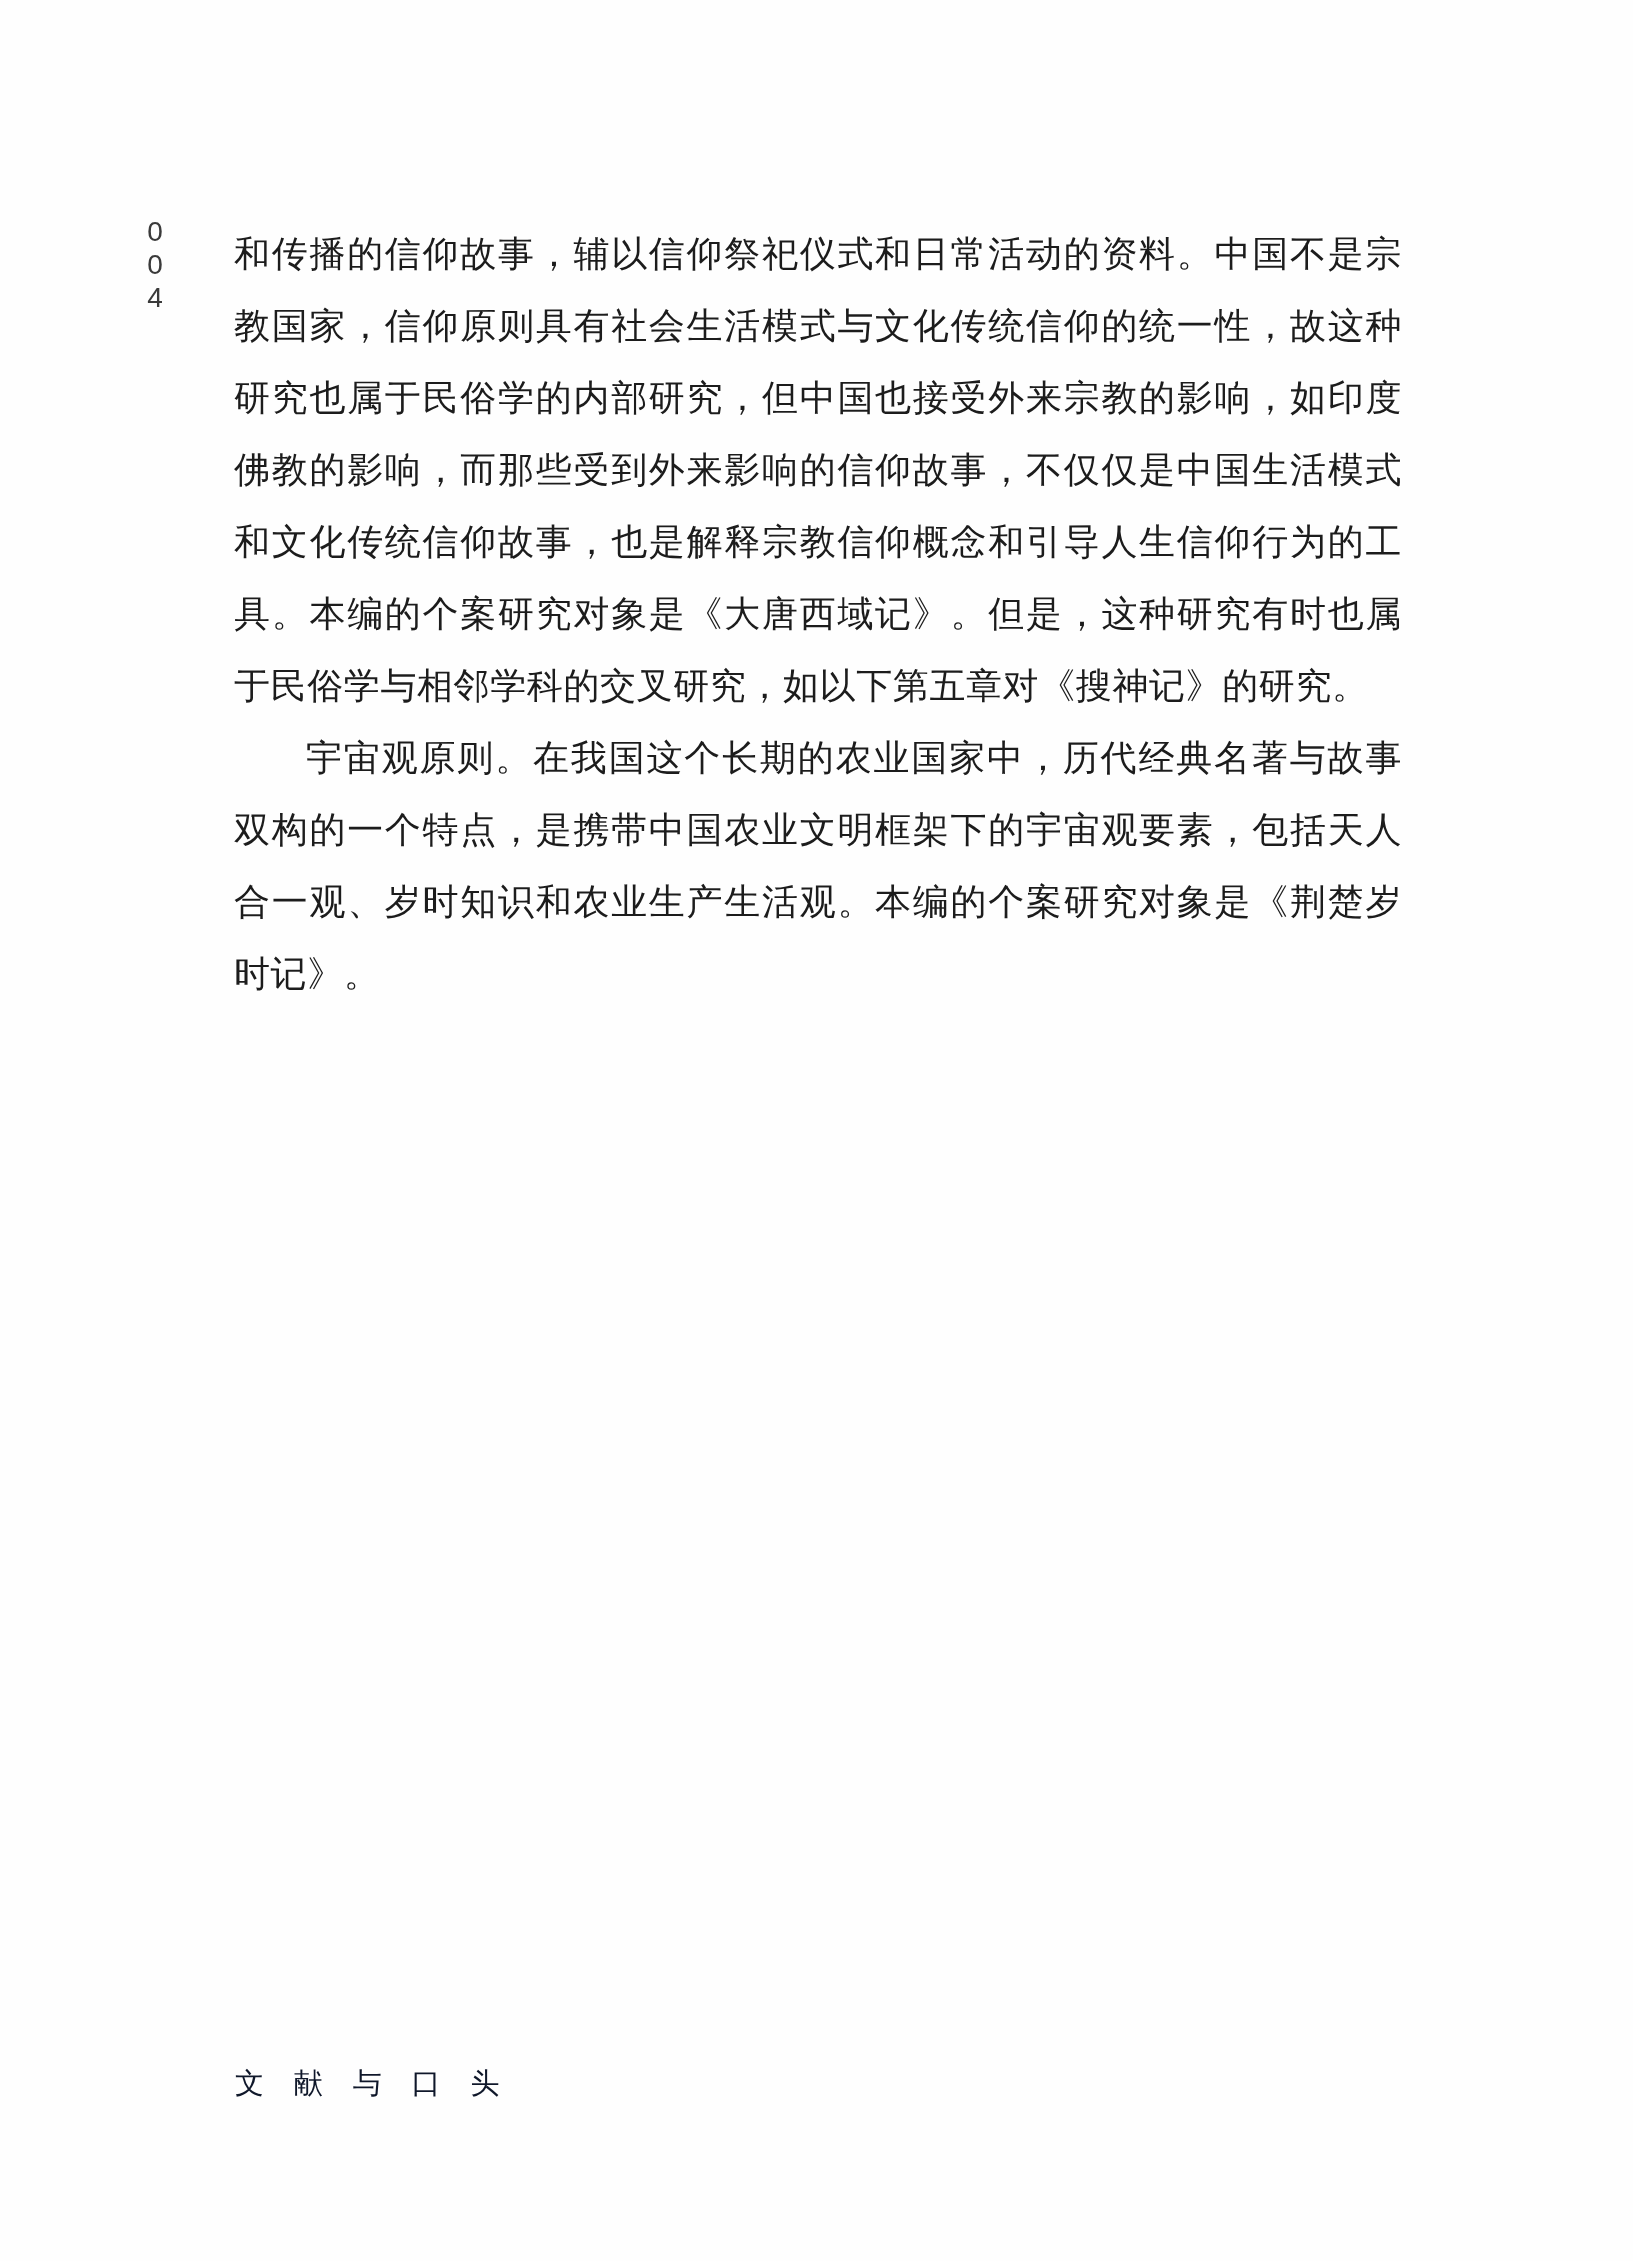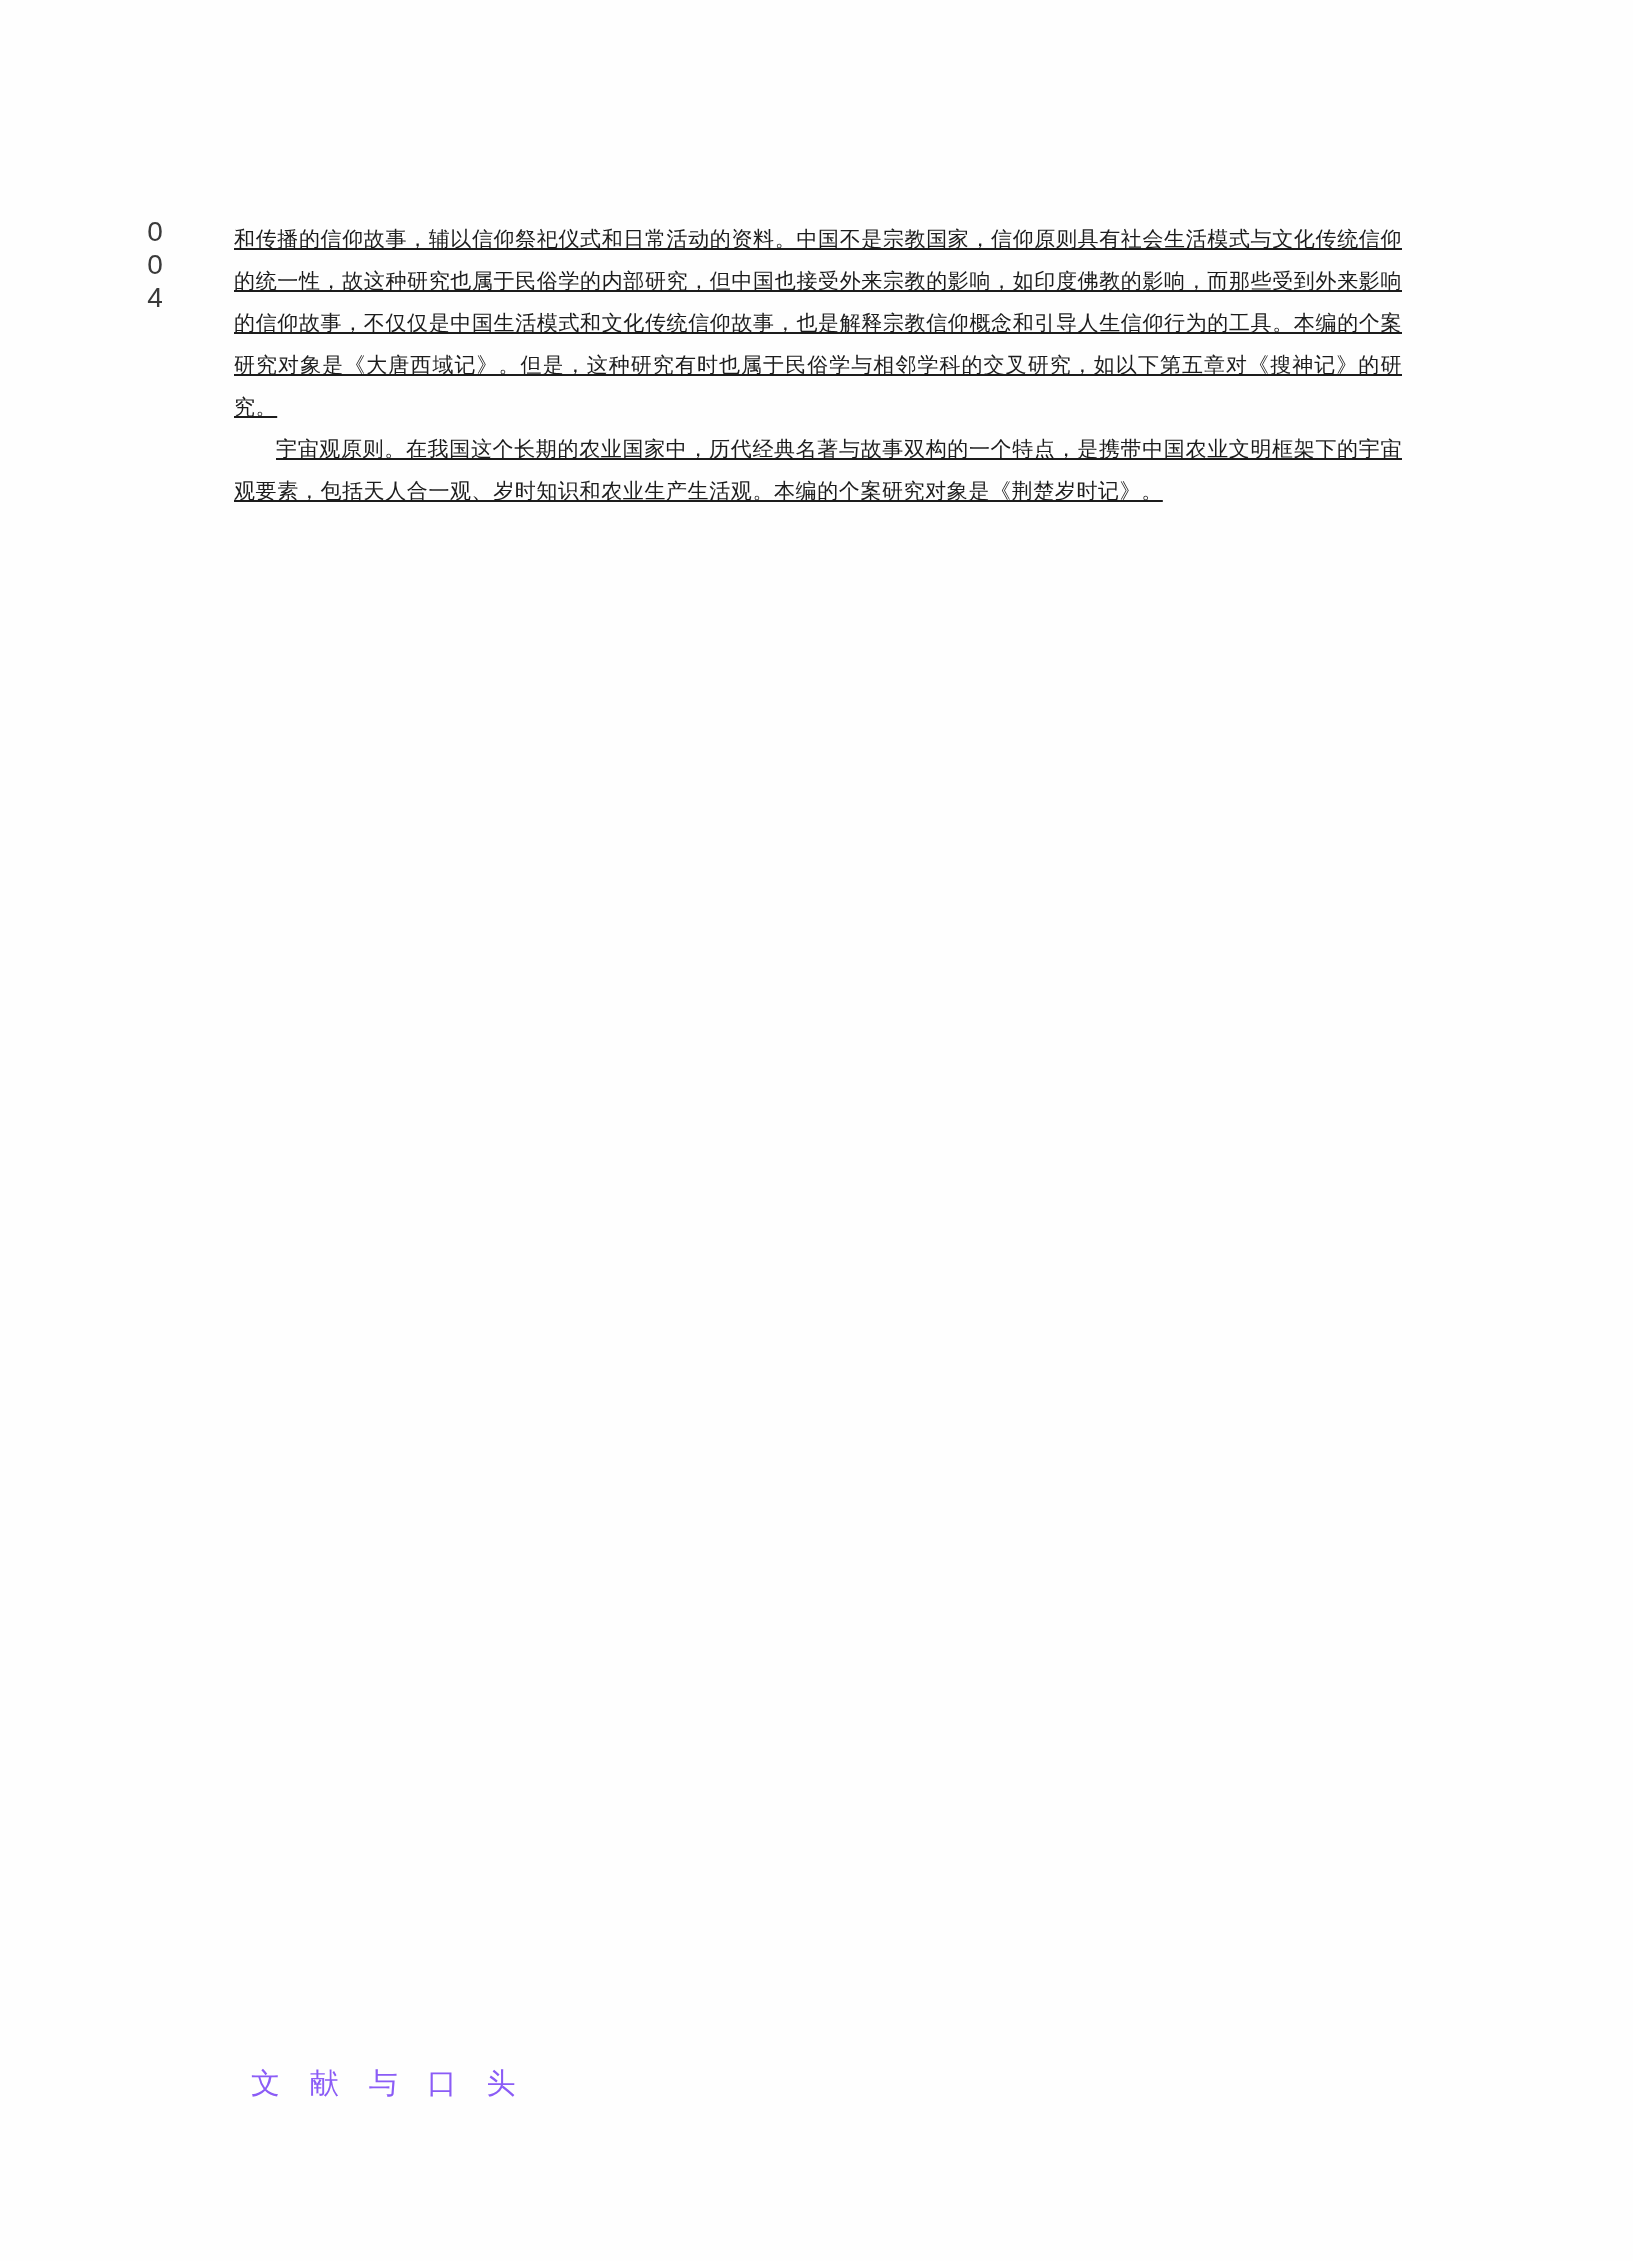--- a/index.html
+++ b/index.html
@@ -41,44 +41,43 @@
 
   
   .text-column {
     position: absolute;
     left: 234px;
     top: 218px;
     width: 1168px;
   }
 
   .para {
-    font-size: 21px;
+    font-size: 36px;
     line-height: 2.0;
     text-align: justify;
     text-justify: inter-ideograph;
     letter-spacing: 0.6px;
     color: #1c1c1c;
     margin: 0 0 0 0;
-    text-decoration: underline;
   }
   .para + .para {
     margin-top: 0;
   }
   .para.indent {
     text-indent: 2em;
   }
 
   
   .footer {
     position: absolute;
-    left: 251px;
+    left: 235px;
     bottom: 158px;
     font-size: 29px;
     letter-spacing: 11.3px;
-    color: #8b5cf6;
+    color: #0f172a;
   }
 </style>
 </head>
 <body>
 
 <div class="page">
 
   <div class="folio">
     <span>0</span>
     <span>0</span>

